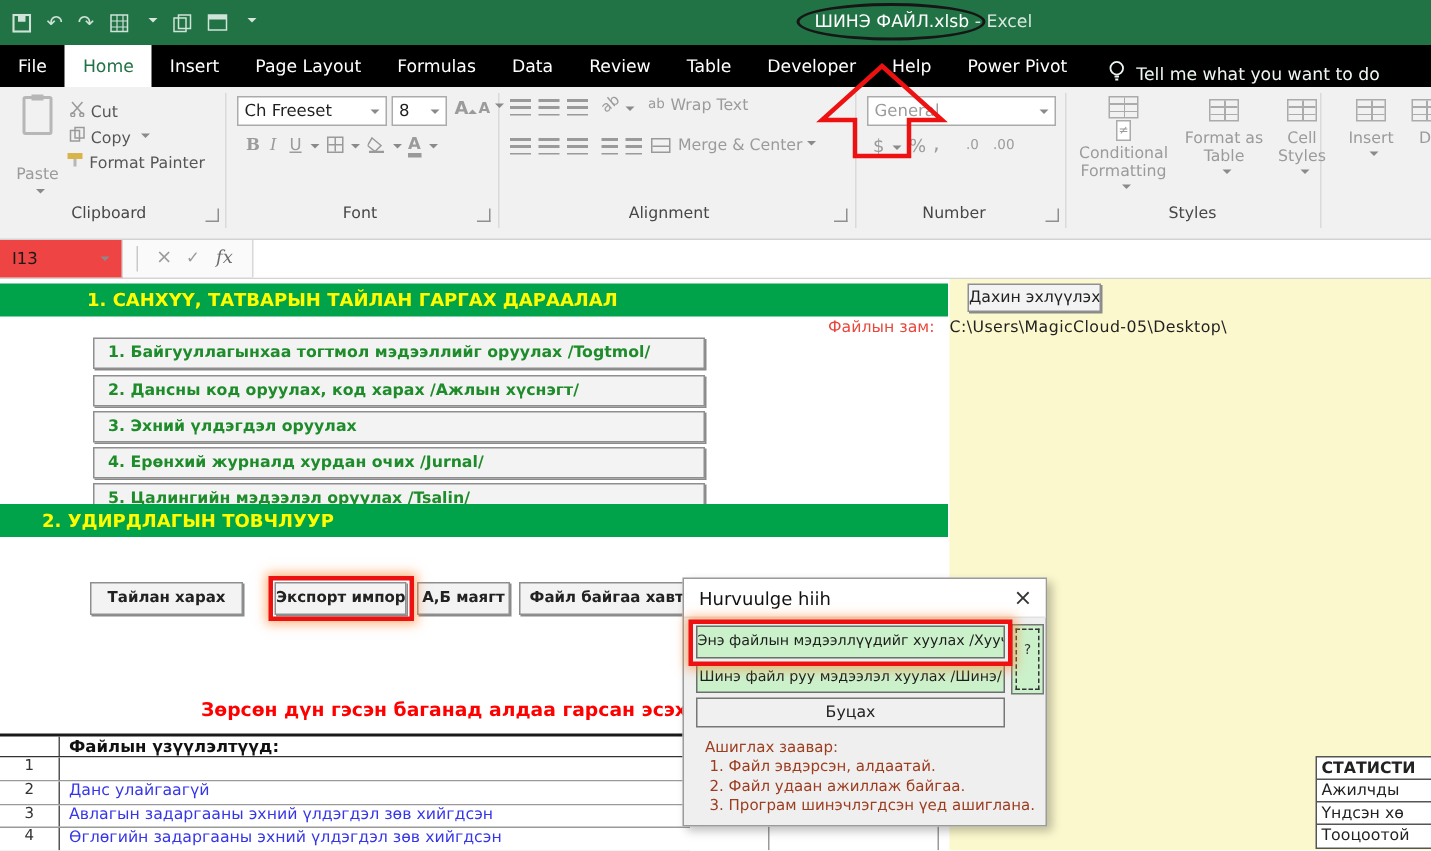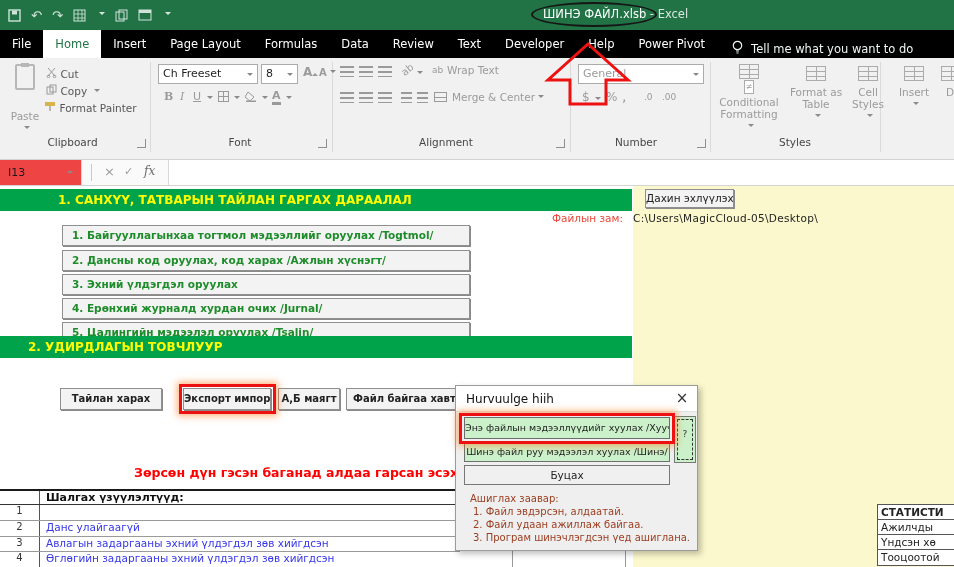--- a/index.html
+++ b/index.html
@@ -131,21 +131,21 @@
   <div class="abs ellipse-annot annot"></div>
 
   <div class="abs tabrow">
     <div class="tab">File</div>
     <div class="tab active">Home</div>
     <div class="tab">Insert</div>
     <div class="tab">Page Layout</div>
     <div class="tab">Formulas</div>
     <div class="tab">Data</div>
     <div class="tab">Review</div>
-    <div class="tab">Text</div>
+    <div class="tab">Table</div>
     <div class="tab">Developer</div>
     <div class="tab">Help</div>
     <div class="tab">Power Pivot</div>
     <div class="tellme">
       <span><svg width="13" height="15" viewBox="0 0 13 15">
             <circle cx="6.5" cy="5.5" r="4.2" fill="none" stroke="#eef6f1" stroke-width="1.2"></circle>
             <path d="M5 11h3M5.5 13h2" stroke="#eef6f1" stroke-width="1.2"></path>
           </svg></span>
       <span>Tell me what you want to do</span>
     </div>
@@ -302,21 +302,21 @@
     <div class="abs gbar" style="top:150px;padding-left:28px">2. УДИРДЛАГЫН ТОВЧЛУУР</div>
     <div class="abs gbtn" style="left:60px;top:202px;width:102px;height:22px">Тайлан харах</div>
     <div class="abs gbtn" style="left:183px;top:202px;width:88px;height:22px">Экспорт импорт</div>
     <div class="abs gbtn" style="left:278px;top:202px;width:62px;height:22px">А,Б маягт</div>
     <div class="abs gbtn" style="left:346px;top:202px;width:124px;height:22px;text-align:left;padding-left:6px">Файл байгаа хавтас руу</div>
 
     <div class="abs warn">Зөрсөн дүн гэсэн баганад алдаа гарсан эсэхийг шалгана уу</div>
 
     <div class="abs trow thead" style="top:303px;height:16px">
       <div class="tnum"></div>
-      <div class="tcell">Шалгах үзүүлэлтүүд:</div>
+      <div class="tcell">Файлын үзүүлэлтүүд:</div>
     </div>
     <div class="abs trow" style="top:319px;height:16px">
       <div class="tnum">1</div>
       <div class="tcell"></div>
     </div>
     <div class="abs trow" style="top:335px;height:16px">
       <div class="tnum">2</div>
       <div class="tcell">Данс улайгаагүй</div>
     </div>
     <div class="abs trow" style="top:351px;height:15px">

